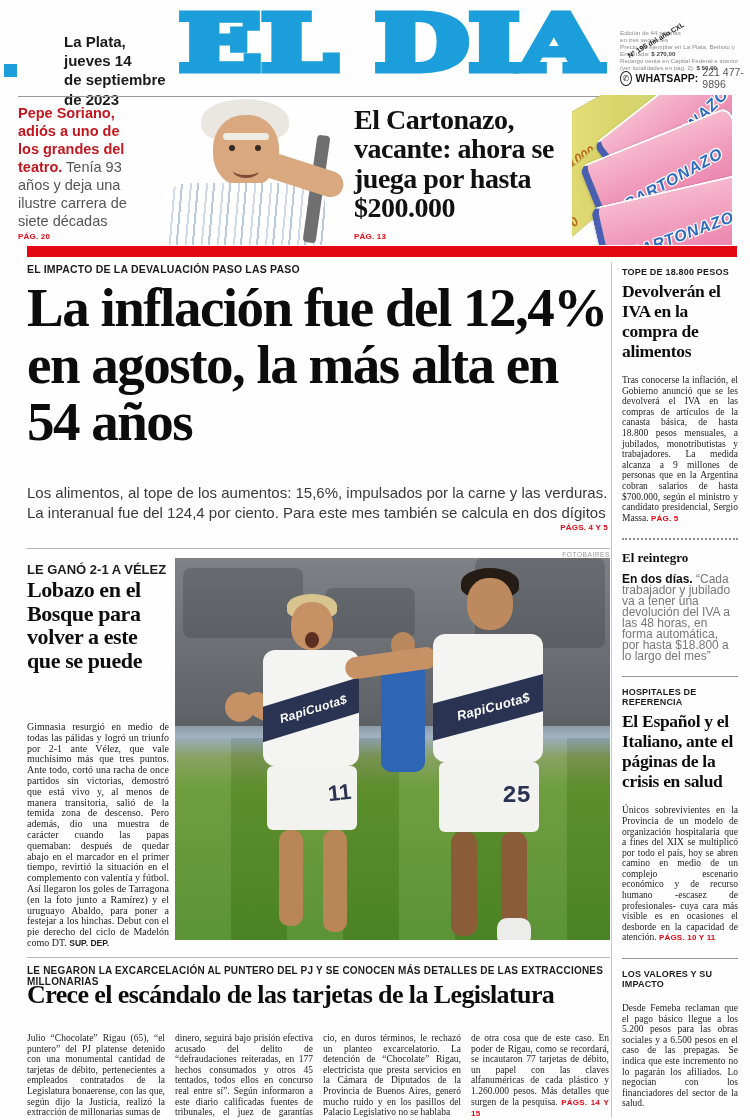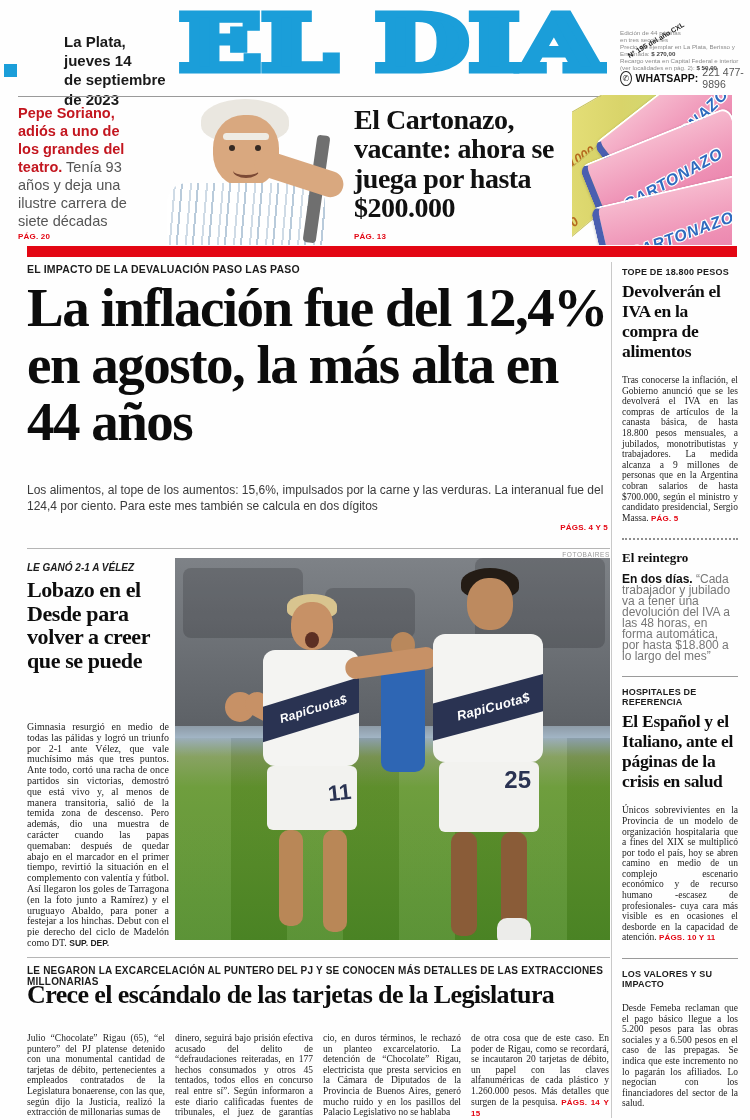--- a/index.html
+++ b/index.html
@@ -49,27 +49,27 @@
   .c1{right:-34px;top:-10px;transform:rotate(-38deg);}
   .c2{right:-20px;top:38px;transform:rotate(-22deg);}
   .c3{right:-28px;top:94px;transform:rotate(-13deg);}
   
   .redbar{position:absolute;left:27px;top:246px;width:710px;height:11px;background:#e30613;}
   
   .main{position:absolute;left:27px;top:257px;width:583px;height:863px;}
   .kicker{font-weight:bold;font-size:10px;color:#1c1c1c;letter-spacing:.2px;}
   .m-kicker{position:absolute;top:6px;left:0;font-size:10.5px;}
   .m-head{position:absolute;top:22px;left:0;width:583px;font-family:"Liberation Serif",serif;font-weight:900;font-size:55px;line-height:1.04;letter-spacing:-1.5px;color:#0c0c0c;}
-  .m-dek{position:absolute;top:226px;left:0;width:583px;font-size:12px;line-height:1.3;color:#3a3a3a;}
+  .m-dek{position:absolute;top:226px;left:0;width:583px;font-size:15px;line-height:1.3;color:#3a3a3a;}
   .m-pages{position:absolute;top:266px;right:2px;}
   .rule{position:absolute;left:0;right:0;border-top:1px solid #b5b5b5;}
   .r1{top:291px;} .r2{top:700px;}
   
   .soccer{position:absolute;top:297px;left:0;width:583px;height:398px;}
-  .s-kicker{position:absolute;left:0;top:8px;font-size:10px;font-weight:bold;color:#1c1c1c;font-style:italic;}
+  .s-kicker{position:absolute;left:0;top:8px;font-size:13px;font-weight:bold;color:#1c1c1c;}
   .s-head{position:absolute;left:0;top:24px;width:142px;font-family:"Liberation Serif",serif;font-weight:900;font-size:22px;line-height:1.07;color:#0d0d0d;letter-spacing:-.4px;}
   .s-body{position:absolute;left:0;top:168px;width:142px;font-family:"Liberation Serif",serif;font-size:10px;line-height:10.8px;color:#222;text-align:justify;}
   .s-body b{font-family:"Liberation Sans",sans-serif;font-size:8.5px;margin-top:16px;}
   .s-credit{position:absolute;right:0;top:-3px;font-size:6.5px;color:#999;letter-spacing:.6px;}
   .s-photo{position:absolute;left:148px;top:4px;width:435px;height:382px;overflow:hidden;
      background:linear-gradient(180deg,#7e8287 0%,#676b70 30%,#5d6166 44%,#93a7b8 47%,#7e9a55 52%,#63962e 60%,#4e8a26 100%);}
   .blob{position:absolute;background:rgba(30,32,36,.22);border-radius:8px;}
   .boards{position:absolute;top:44%;left:0;right:0;height:12px;background:#a9bccb;opacity:.65;}
   .mow{position:absolute;top:47%;bottom:0;left:0;right:0;background:repeating-linear-gradient(90deg,rgba(255,255,255,.08) 0 56px,rgba(0,0,0,.05) 56px 112px);}
   .vlz{position:absolute;left:206px;top:96px;width:44px;height:118px;background:#2e66b4;border-radius:10px;}
@@ -178,29 +178,29 @@
           <span class="cw">CARTONAZO</span>
         </div>
     </div>
   </div>
 
   <div class="redbar"></div>
   <div class="vdiv"></div>
 
   <div class="main">
     <div class="kicker m-kicker">EL IMPACTO DE LA DEVALUACIÓN PASO LAS PASO</div>
-    <div class="m-head">La inflación fue del 12,4% en agosto, la más alta en 44 años</div>
+    <div class="m-head">La inflación fue del 12,4% en agosto, la más alta en 54 años</div>
     <div class="m-dek">Los alimentos, al tope de los aumentos: 15,6%, impulsados por la carne y las verduras. La interanual fue del 124,4 por ciento. Para este mes también se calcula en dos dígitos</div>
     <div class="m-pages pref">PÁGS. 4 Y 5</div>
 
     <div class="rule r1"></div>
 
     <div class="soccer">
       <div class="s-kicker">LE GANÓ 2-1 A VÉLEZ</div>
-      <div class="s-head">Lobazo en el Desde para volver a creer que se puede</div>
+      <div class="s-head">Lobazo en el Bosque para volver a este que se puede</div>
       <div class="s-body">
         <span>Gimnasia resurgió en medio de todas las pálidas y logró un triunfo por 2-1 ante Vélez, que vale muchísimo más que tres puntos. Ante todo, cortó una racha de once partidos sin victorias, demostró que está vivo y, al menos de manera transitoria, salió de la temida zona de descenso. Pero además, dio una muestra de carácter cuando las papas quemaban: después de quedar abajo en el marcador en el primer tiempo, revirtió la situación en el complemento con valentía y fútbol. Así llegaron los goles de Tarragona (en la foto junto a Ramírez) y el uruguayo Abaldo, para poner a festejar a los hinchas. Debut con el pie derecho del ciclo de Madelón como DT. </span><b>SUP. DEP.</b>
       </div>
       <div class="s-credit">FOTOBAIRES</div>
 
       <div class="s-photo">
         <div class="blob" style="left:8px;top:10px;width:120px;height:70px;"></div>
         <div class="blob" style="left:300px;top:0;width:130px;height:90px;"></div>
         <div class="blob" style="left:150px;top:30px;width:90px;height:50px;"></div>
         <div class="boards"></div>
@@ -229,39 +229,39 @@
 
         <div class="pl" style="left:218px;top:6px;width:190px;height:376px;">
           <div style="position:absolute;left:68px;top:4px;width:58px;height:30px;background:#241c15;border-radius:50% 50% 35% 35%;"></div>
           <div style="position:absolute;left:74px;top:14px;width:46px;height:52px;background:#bd8a5f;border-radius:46%;"></div>
           <div class="torso" style="left:40px;top:70px;width:110px;height:128px;">
             <div class="bandj" style="left:-14px;top:54px;width:135%;height:36px;transform:rotate(-15deg);">
               <span style="font-size:13px;">RapiCuota$</span>
             </div>
           </div>
           <div class="shorts" style="left:46px;top:198px;width:100px;height:70px;">
-            <span class="jnum" style="right:8px;top:4px;font-size:24px;">25</span>
+            <span class="jnum" style="right:8px;top:20px;font-size:24px;font-family:Liberation Mono, monospace;">25</span>
           </div>
           <div class="leg" style="left:58px;top:268px;width:26px;height:104px;background:#8a5c38;"></div>
           <div class="leg" style="left:108px;top:268px;width:26px;height:108px;background:#8a5c38;"></div>
           <div class="leg" style="left:104px;top:354px;width:34px;height:28px;background:#ececea;"></div>
         </div>
       </div>
     </div>
 
     <div class="rule r2"></div>
 
     <div class="kicker leg-kicker">LE NEGARON LA EXCARCELACIÓN AL PUNTERO DEL PJ Y SE CONOCEN MÁS DETALLES DE LAS EXTRACCIONES MILLONARIAS</div>
     <div class="leg-head">Crece el escándalo de las tarjetas de la Legislatura</div>
     <div class="leg-body">
       <div class="leg-col">Julio “Chocolate” Rigau (65), “el puntero” del PJ platense detenido con una monumental cantidad de tarjetas de débito, pertenecientes a empleados contratados de la Legislatura bonaerense, con las que, según dijo la Justicia, realizó la extracción de millonarias sumas de</div>
       <div class="leg-col">dinero, seguirá bajo prisión efectiva acusado del delito de “defraudaciones reiteradas, en 177 hechos consumados y otros 45 tentados, todos ellos en concurso real entre sí”. Según informaron a este diario calificadas fuentes de tribunales, el juez de garantías Guillermo Aten-</div>
       <div class="leg-col">cio, en duros términos, le rechazó un planteo excarcelatorio. La detención de “Chocolate” Rigau, electricista que presta servicios en la Cámara de Diputados de la Provincia de Buenos Aires, generó mucho ruido y en los pasillos del Palacio Legislativo no se hablaba</div>
       <div class="leg-col">
-        <span>de otra cosa que de este caso. En poder de Rigau, como se recordará, se incautaron 20 tarjetas de débito, un papel con las claves alfanuméricas de cada plástico y 1.260.000 pesos. Más detalles que surgen de la pesquisa. </span><span class="pref">PÁGS. 14 Y 15</span>
+        <span>de otra cosa que de este caso. En poder de Rigau, como se recordará, se incautaron 77 tarjetas de débito, un papel con las claves alfanuméricas de cada plástico y 1.260.000 pesos. Más detalles que surgen de la pesquisa. </span><span class="pref">PÁGS. 14 Y 15</span>
       </div>
     </div>
   </div>
 
   <div class="rail">
     <span class="kicker">TOPE DE 18.800 PESOS</span>
     <div class="rl-head">Devolverán el IVA en la compra de alimentos</div>
     <div class="rl-body">
       <span>Tras conocerse la inflación, el Gobierno anunció que se les devolverá el IVA en las compras de artículos de la canasta básica, de hasta 18.800 pesos mensuales, a jubilados, monotributistas y trabajadores. La medida alcanza a 9 millones de personas que en la Argentina cobran salarios de hasta $700.000, según el ministro y candidato presidencial, Sergio Massa. </span><span class="pref">PÁG. 5</span>
     </div>

